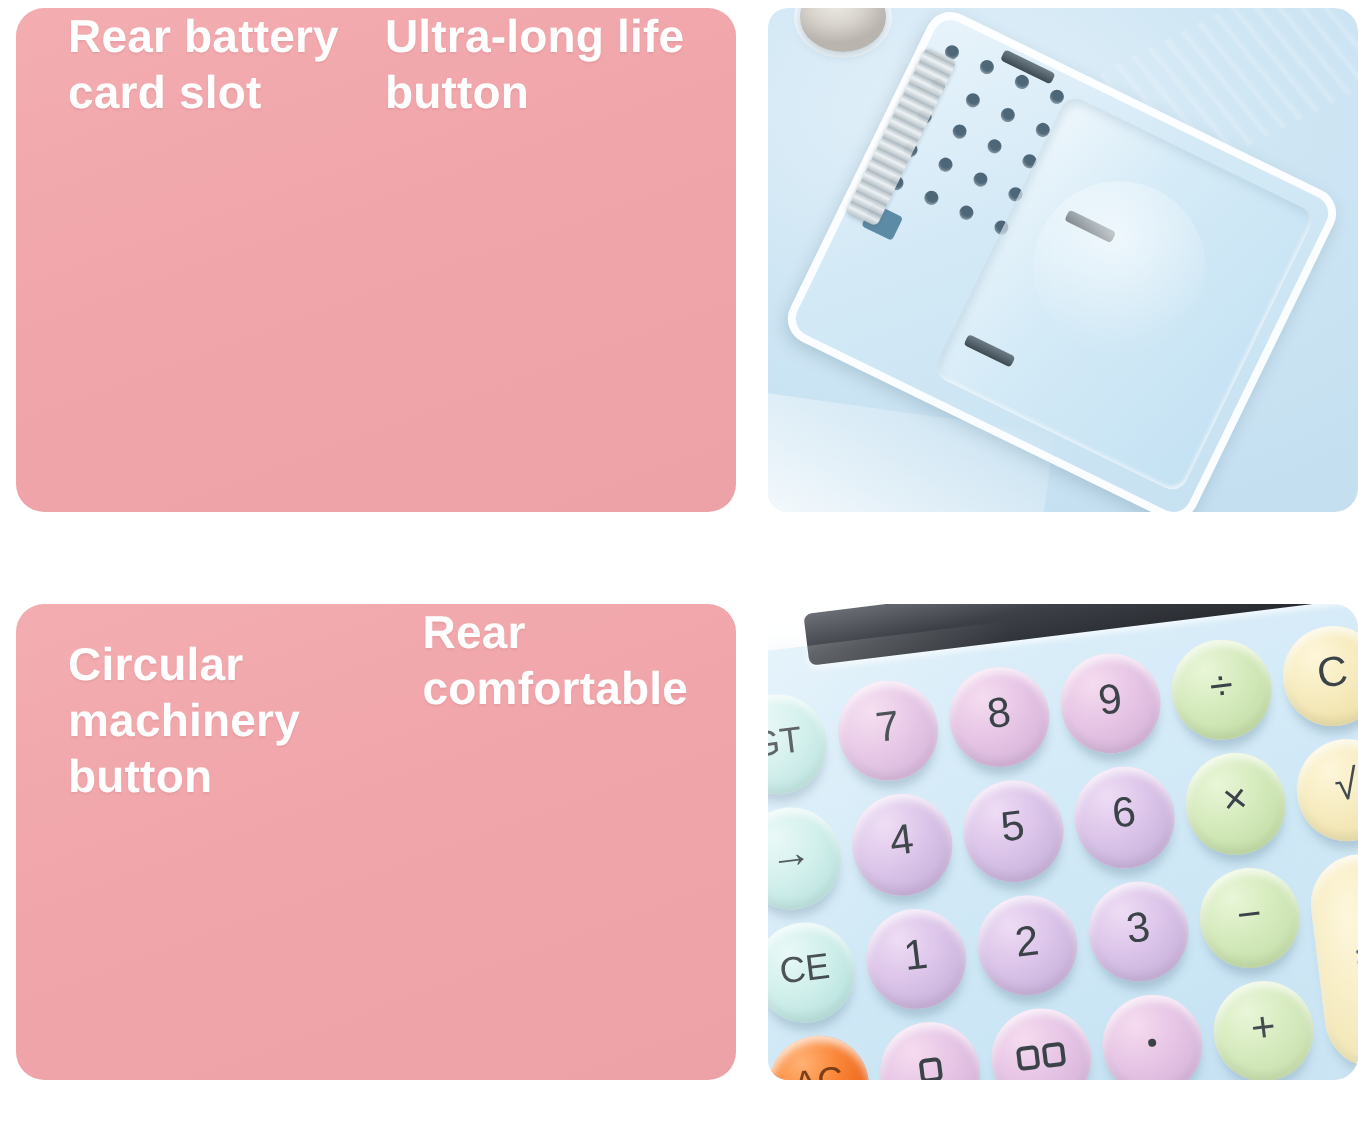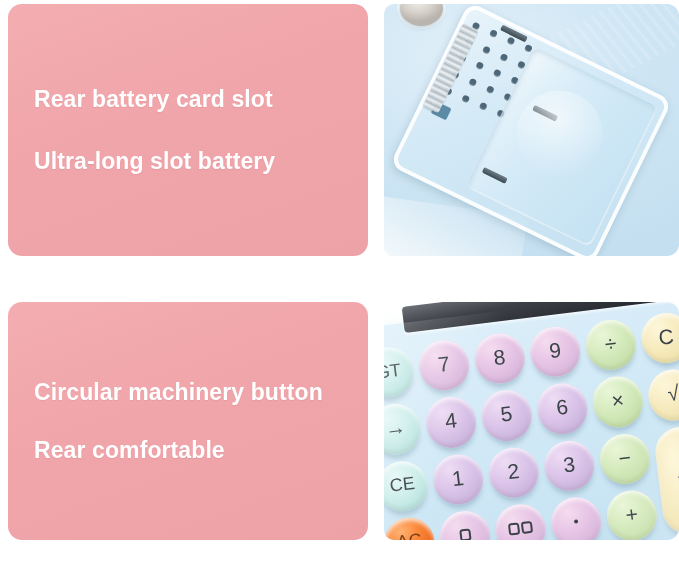--- a/index.html
+++ b/index.html
@@ -32,34 +32,34 @@
   
   .text-panel {
     position: absolute;
     left: 8px;
     top: 0;
     width: 360px;
     height: 100%;
     border-radius: 14px;
     background: linear-gradient(160deg, #f3adb1 0%, #f0a5aa 45%, #eda2a7 100%);
     display: flex;
-    flex-direction: column;
+    flex-direction: row;
     justify-content: center;
     padding: 0 24px 0 26px;
   }
   .headline {
     color: #ffffff;
     font-weight: bold;
     font-size: 23px;
     line-height: 1.22;
     letter-spacing: 0.1px;
     text-shadow: 0 1px 1px rgba(190,110,115,0.18);
   }
   .row-top .headline:first-of-type { margin-bottom: 33px; }
-  .row-bottom .headline:first-of-type { margin-bottom: 30px; }
+  .row-bottom .headline:first-of-type { margin-bottom: 30px; margin-top: 16px; }
 
   
   .photo {
     position: absolute;
     top: 0;
     left: 384px;
     width: 295px;
     height: 100%;
     overflow: hidden;
     border-radius: 10px 12px 12px 10px;
@@ -289,21 +289,21 @@
 </style>
 </head>
 <body>
 
 <div class="page">
 
   <div class="feature-row row-top">
 
     <div class="text-panel">
       <div class="headline">Rear battery card slot</div>
-      <div class="headline">Ultra-long slot battery</div>
+      <div class="headline">Ultra-long life button</div>
     </div>
 
     <div class="photo photo-battery">
       <div class="emboss"></div>
       <div class="foot"></div>
 
       <div class="tray-wrap">
         <div class="tray">
           <div class="holes">
             <i></i>

